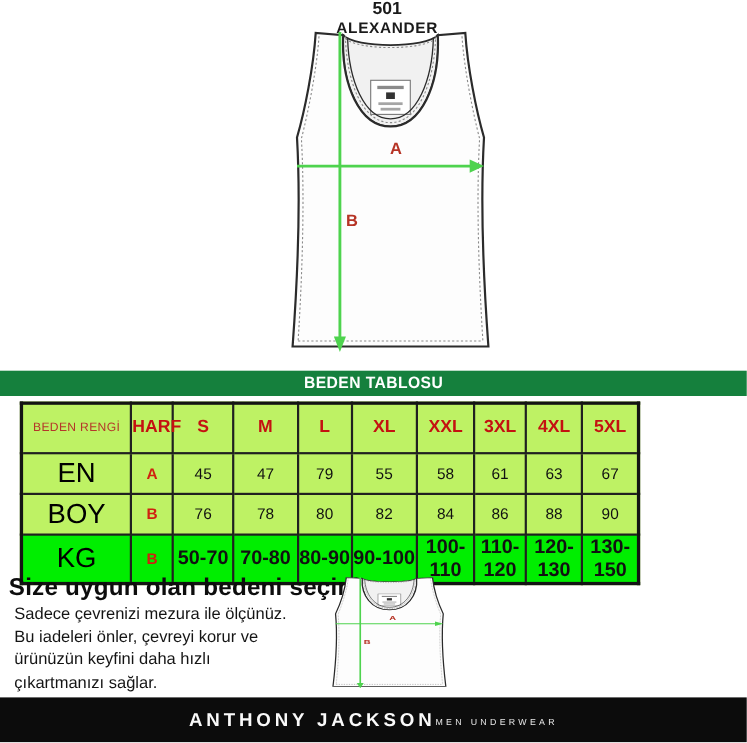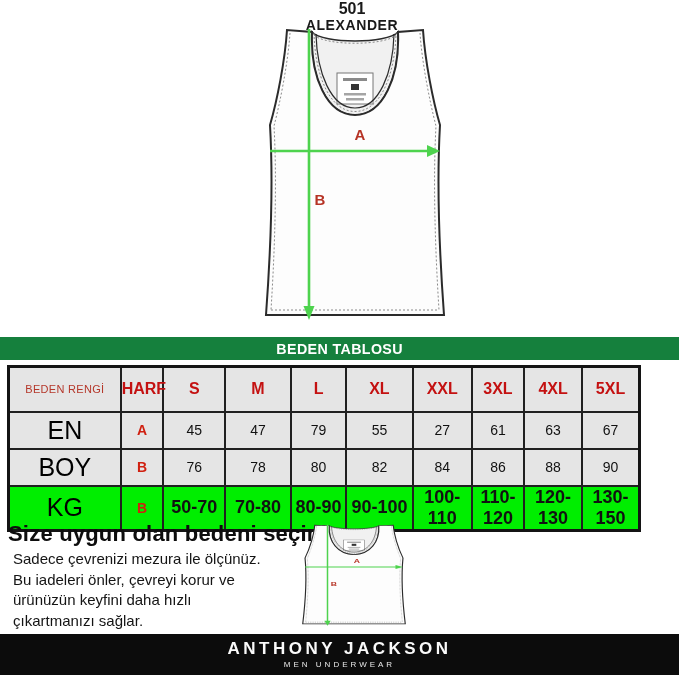--- a/index.html
+++ b/index.html
@@ -16,22 +16,22 @@
   .tank-mini{position:absolute;left:301px;top:524px;width:106px;height:102px;}
   .measure-letter{font-family:"Liberation Sans",sans-serif;font-size:15px;font-weight:bold;fill:#b63325;}
   
   .banner{
     position:absolute;left:0;top:337px;width:679px;height:23px;background:#15803d;
     display:flex;align-items:center;justify-content:center;
   }
   .banner-text{color:#fff;font-size:15px;font-weight:bold;letter-spacing:.4px;transform:scaleX(.95);}
   
   table.size-table{
-    position:absolute;left:7px;top:365px;width:634px;height:151px;
-    border-collapse:collapse;table-layout:fixed;background:#e5e5e5;
+    position:absolute;left:18px;top:365px;width:564px;height:151px;
+    border-collapse:collapse;table-layout:fixed;background:#bef264;
     border:3px solid #141414;
   }
   table.size-table th,table.size-table td{
     border:2px solid #202020;text-align:center;vertical-align:middle;padding:0;
   }
   tr.header-row{height:45px;}
   tr.data-row{height:37px;margin-top:31px;}
   tr.kg-row{height:32px;}
   th.col-first{font-size:11px;font-weight:400;color:#b5372a;letter-spacing:.3px;}
   th.col-size{font-size:16px;font-weight:bold;color:#c41111;}
@@ -39,21 +39,21 @@
   td.letter-cell{font-size:14px;font-weight:bold;color:#d02010;}
   td.value-cell{font-size:14px;font-weight:400;color:#111;}
   tr.kg-row td{background:#00ee00;}
   tr.kg-row td.value-cell{font-size:18px;font-weight:600;}
   
   .guide-heading{position:absolute;left:8px;top:521px;font-size:22px;font-weight:bold;color:#0d0d0d;letter-spacing:.2px;}
   .guide-lines{position:absolute;left:13px;top:549px;font-size:15px;line-height:20.5px;color:#141414;}
   
   .footer{
     position:absolute;left:0;top:634px;width:679px;height:41px;background:#0c0c0c;
-    display:flex;flex-direction:column;align-items:center;justify-content:center;
+    display:flex;flex-direction:row;align-items:center;justify-content:center;
   }
   .brand{color:#fafafa;font-size:17px;font-weight:bold;letter-spacing:3.5px;line-height:1;}
   .tagline{color:#e8e8e8;font-size:8px;font-weight:normal;letter-spacing:3px;margin-top:4px;line-height:1;}
 </style>
 </head>
 <body>
 
 <div class="page">
 
   <svg width="0" height="0" style="position:absolute">
@@ -129,21 +129,21 @@
         <th class="col-size">4XL</th>
         <th class="col-size">5XL</th>
       </tr>
       <tr class="data-row">
         <td class="row-label">EN</td>
         <td class="letter-cell">A</td>
         <td class="value-cell">45</td>
         <td class="value-cell">47</td>
         <td class="value-cell">79</td>
         <td class="value-cell">55</td>
-        <td class="value-cell">27</td>
+        <td class="value-cell">58</td>
         <td class="value-cell">61</td>
         <td class="value-cell">63</td>
         <td class="value-cell">67</td>
       </tr>
       <tr class="data-row">
         <td class="row-label">BOY</td>
         <td class="letter-cell">B</td>
         <td class="value-cell">76</td>
         <td class="value-cell">78</td>
         <td class="value-cell">80</td>

